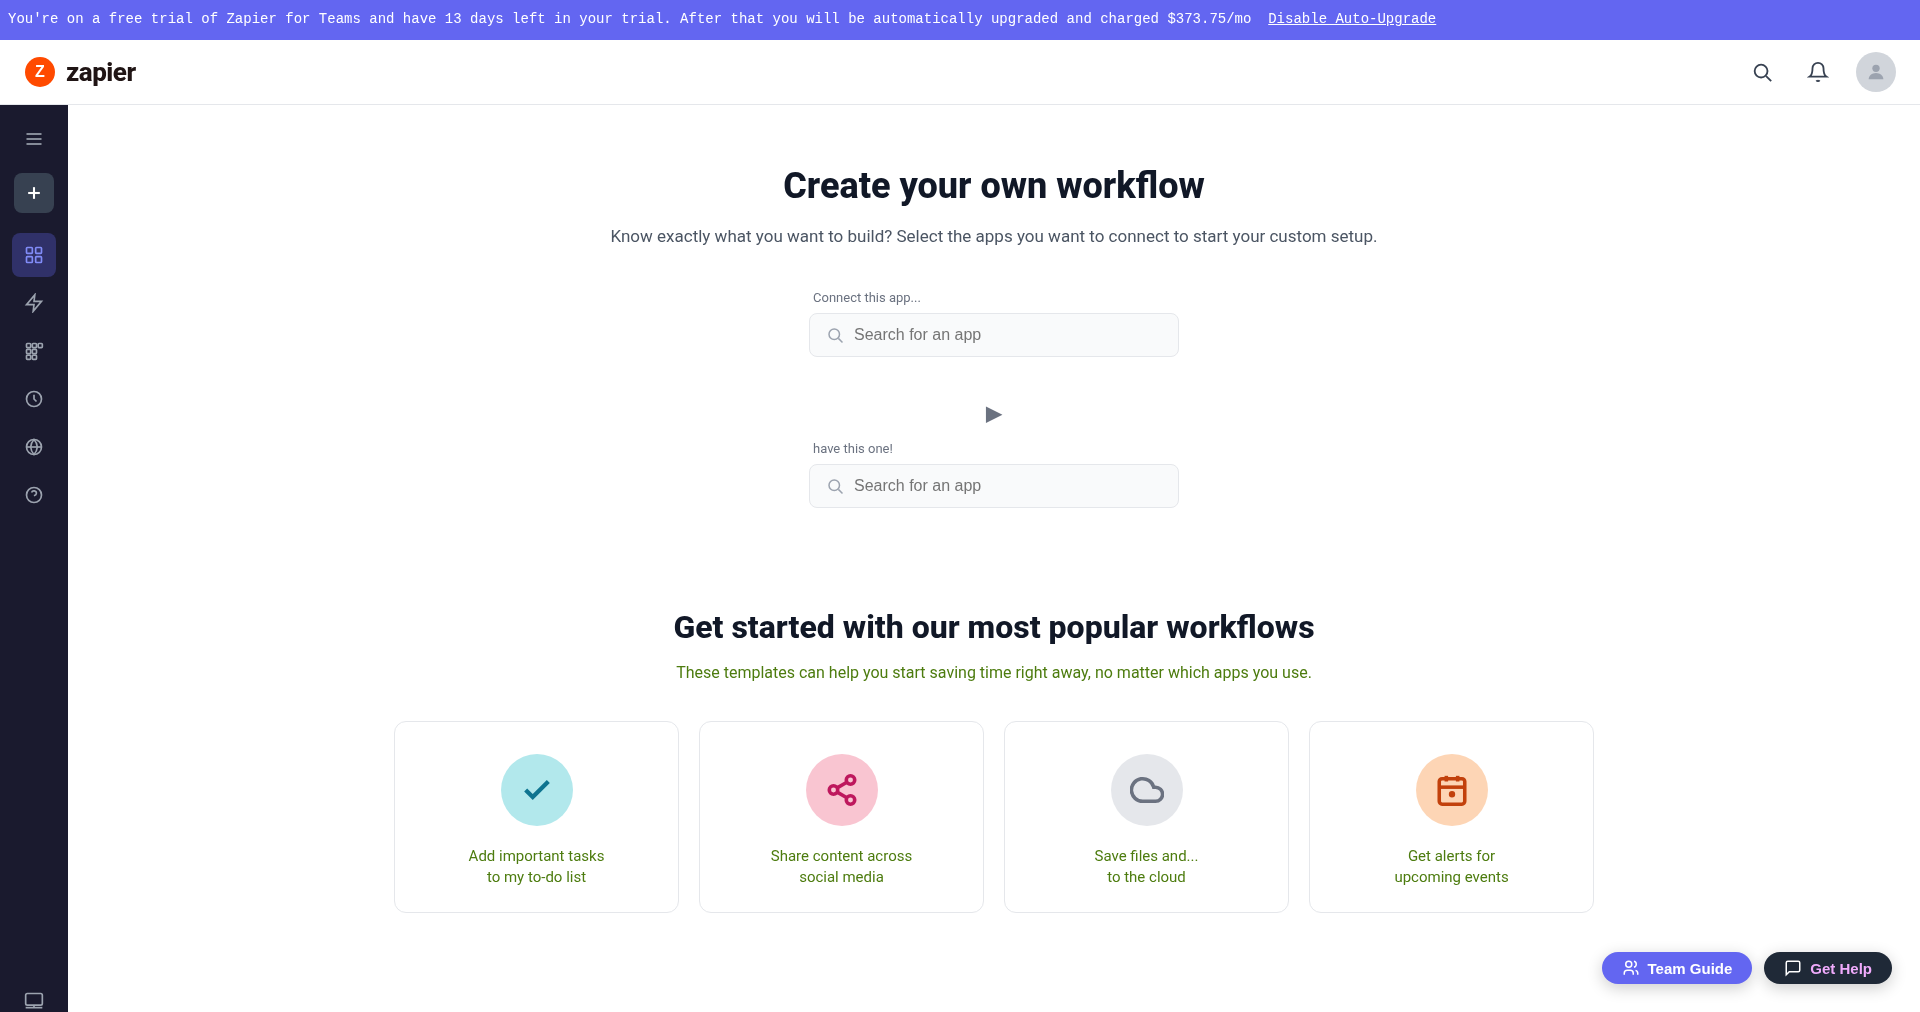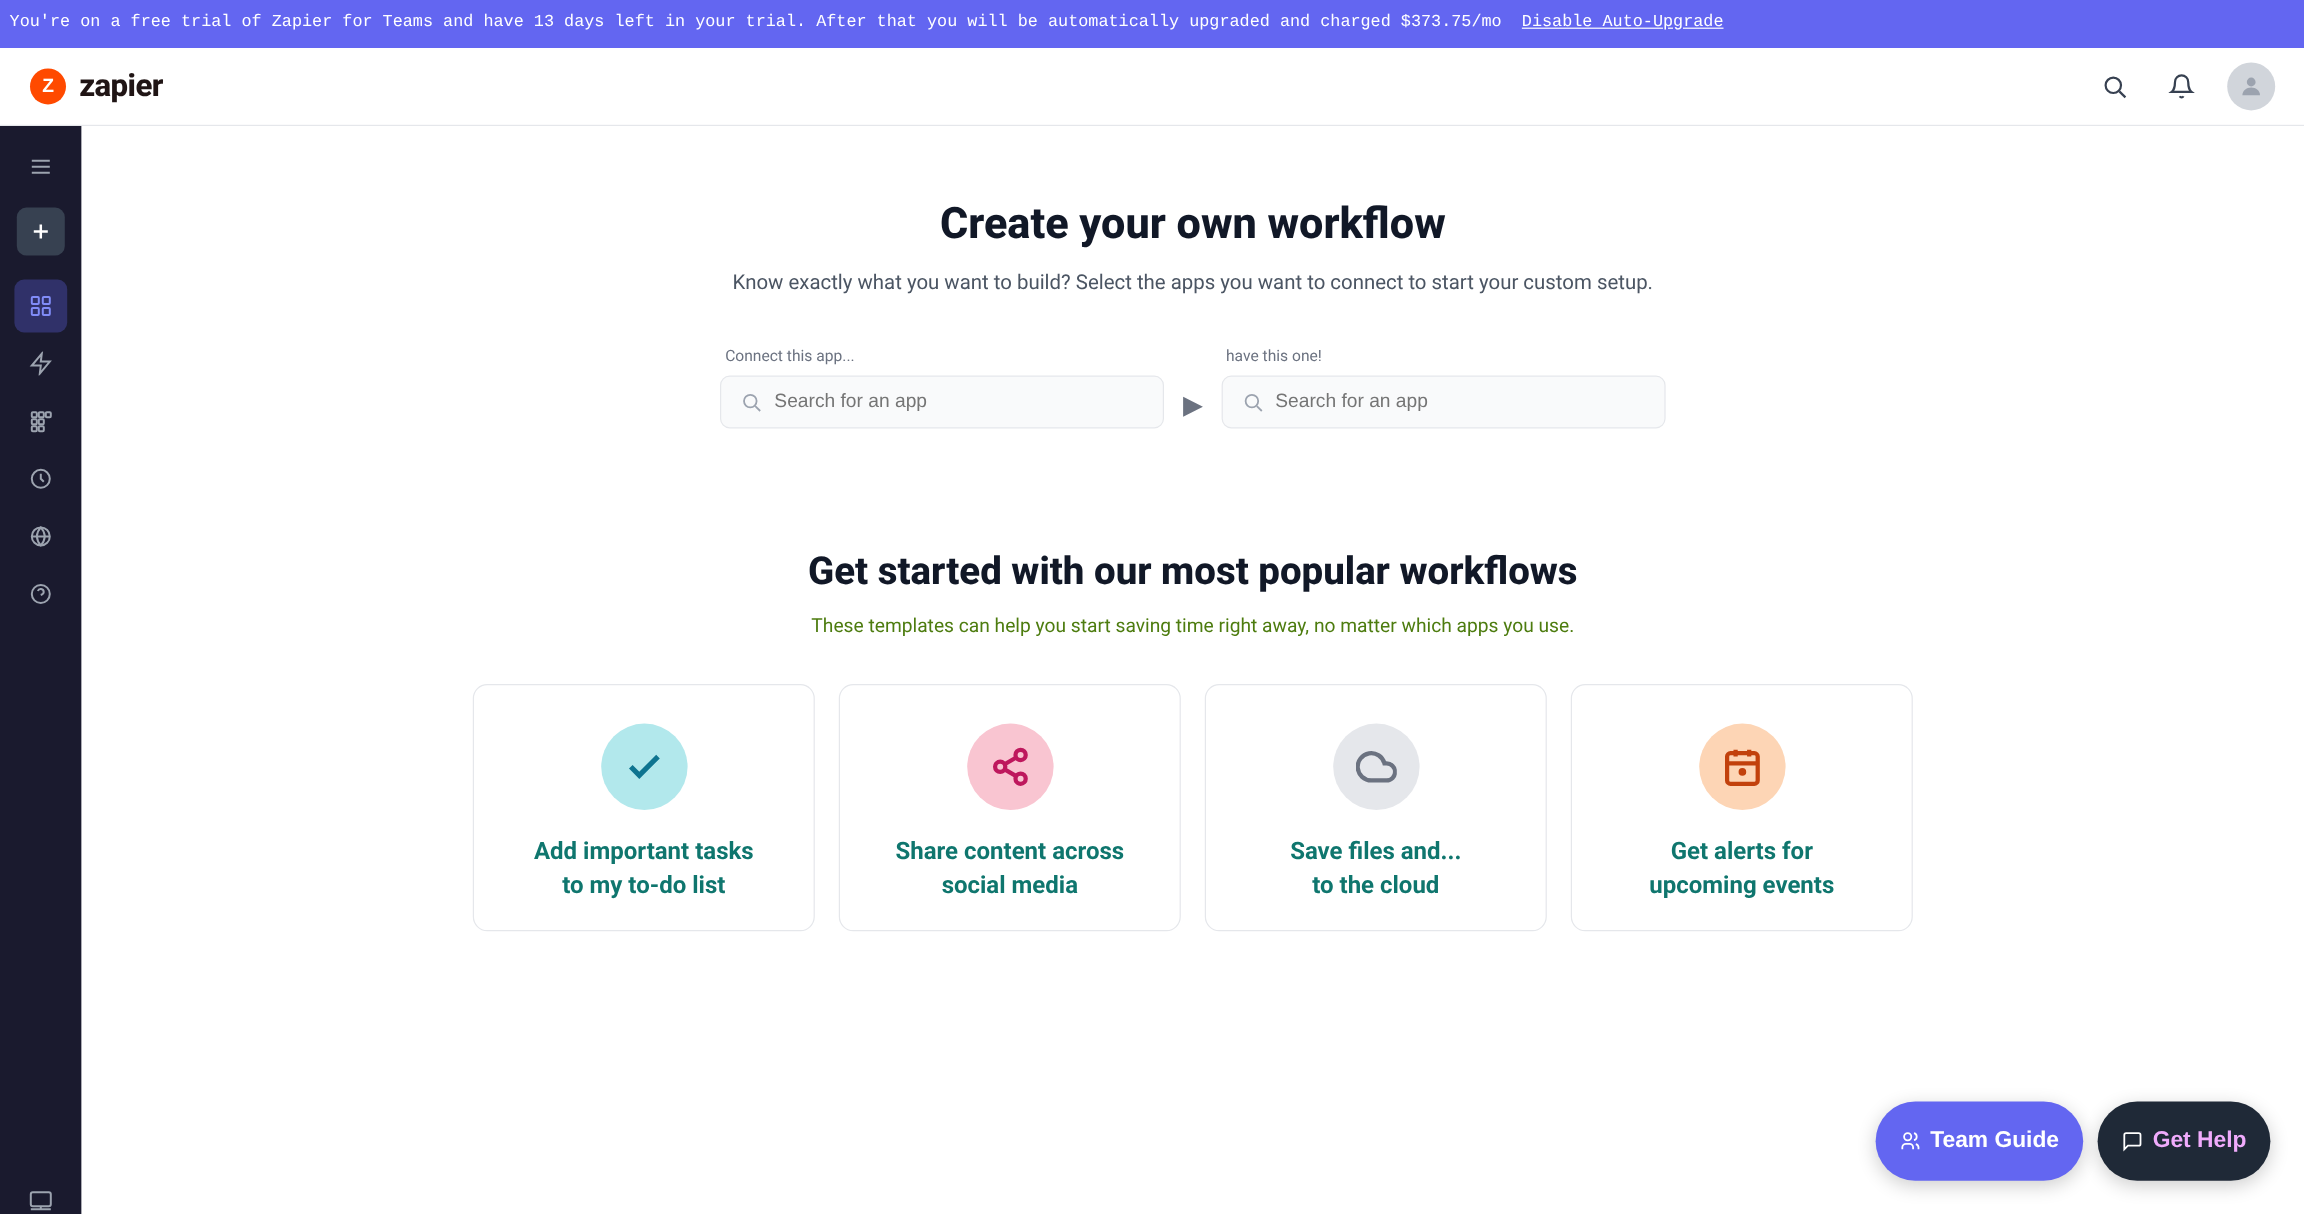--- a/index.html
+++ b/index.html
@@ -158,20 +158,21 @@
       line-height: 1.6;
     }
 
     
     .app-connector {
       display: flex;
       align-items: center;
       justify-content: center;
       gap: 16px;
       margin-bottom: 20px;
+      flex-direction: column;
     }
     .connector-side {
       display: flex;
       flex-direction: column;
       align-items: flex-start;
     }
     .connector-label {
       font-size: 13px;
       color: #6b7280;
       margin-bottom: 8px;
@@ -250,44 +251,44 @@
       justify-content: center;
       margin: 0 auto 20px;
       font-size: 32px;
     }
     .icon-teal { background: #b2e8ec; }
     .icon-pink { background: #f9c5d1; }
     .icon-orange { background: #fdd5b5; }
     .icon-gray { background: #e5e7eb; }
 
     .workflow-card-title {
-      font-size: 20px;
-      font-weight: 700;
-      color: #0f766e;
+      font-size: 15px;
+      font-weight: 400;
+      color: #4d7c0f;
       line-height: 1.4;
     }
 
     
     .floating-buttons {
       position: fixed;
       bottom: 28px;
       right: 28px;
       display: flex;
       gap: 12px;
       z-index: 100;
     }
     .floating-btn {
       display: flex;
       align-items: center;
       gap: 8px;
-      padding: 22px 20px;
+      padding: 7px 20px;
       border-radius: 50px;
       border: none;
       cursor: pointer;
-      font-size: 19px;
+      font-size: 15px;
       font-weight: 600;
       box-shadow: 0 4px 16px rgba(0,0,0,0.2);
     }
     .team-guide-btn {
       background: #6366f1;
       color: #fff;
     }
     .get-help-btn {
       background: #1f2937;
       color: #f0abfc;

